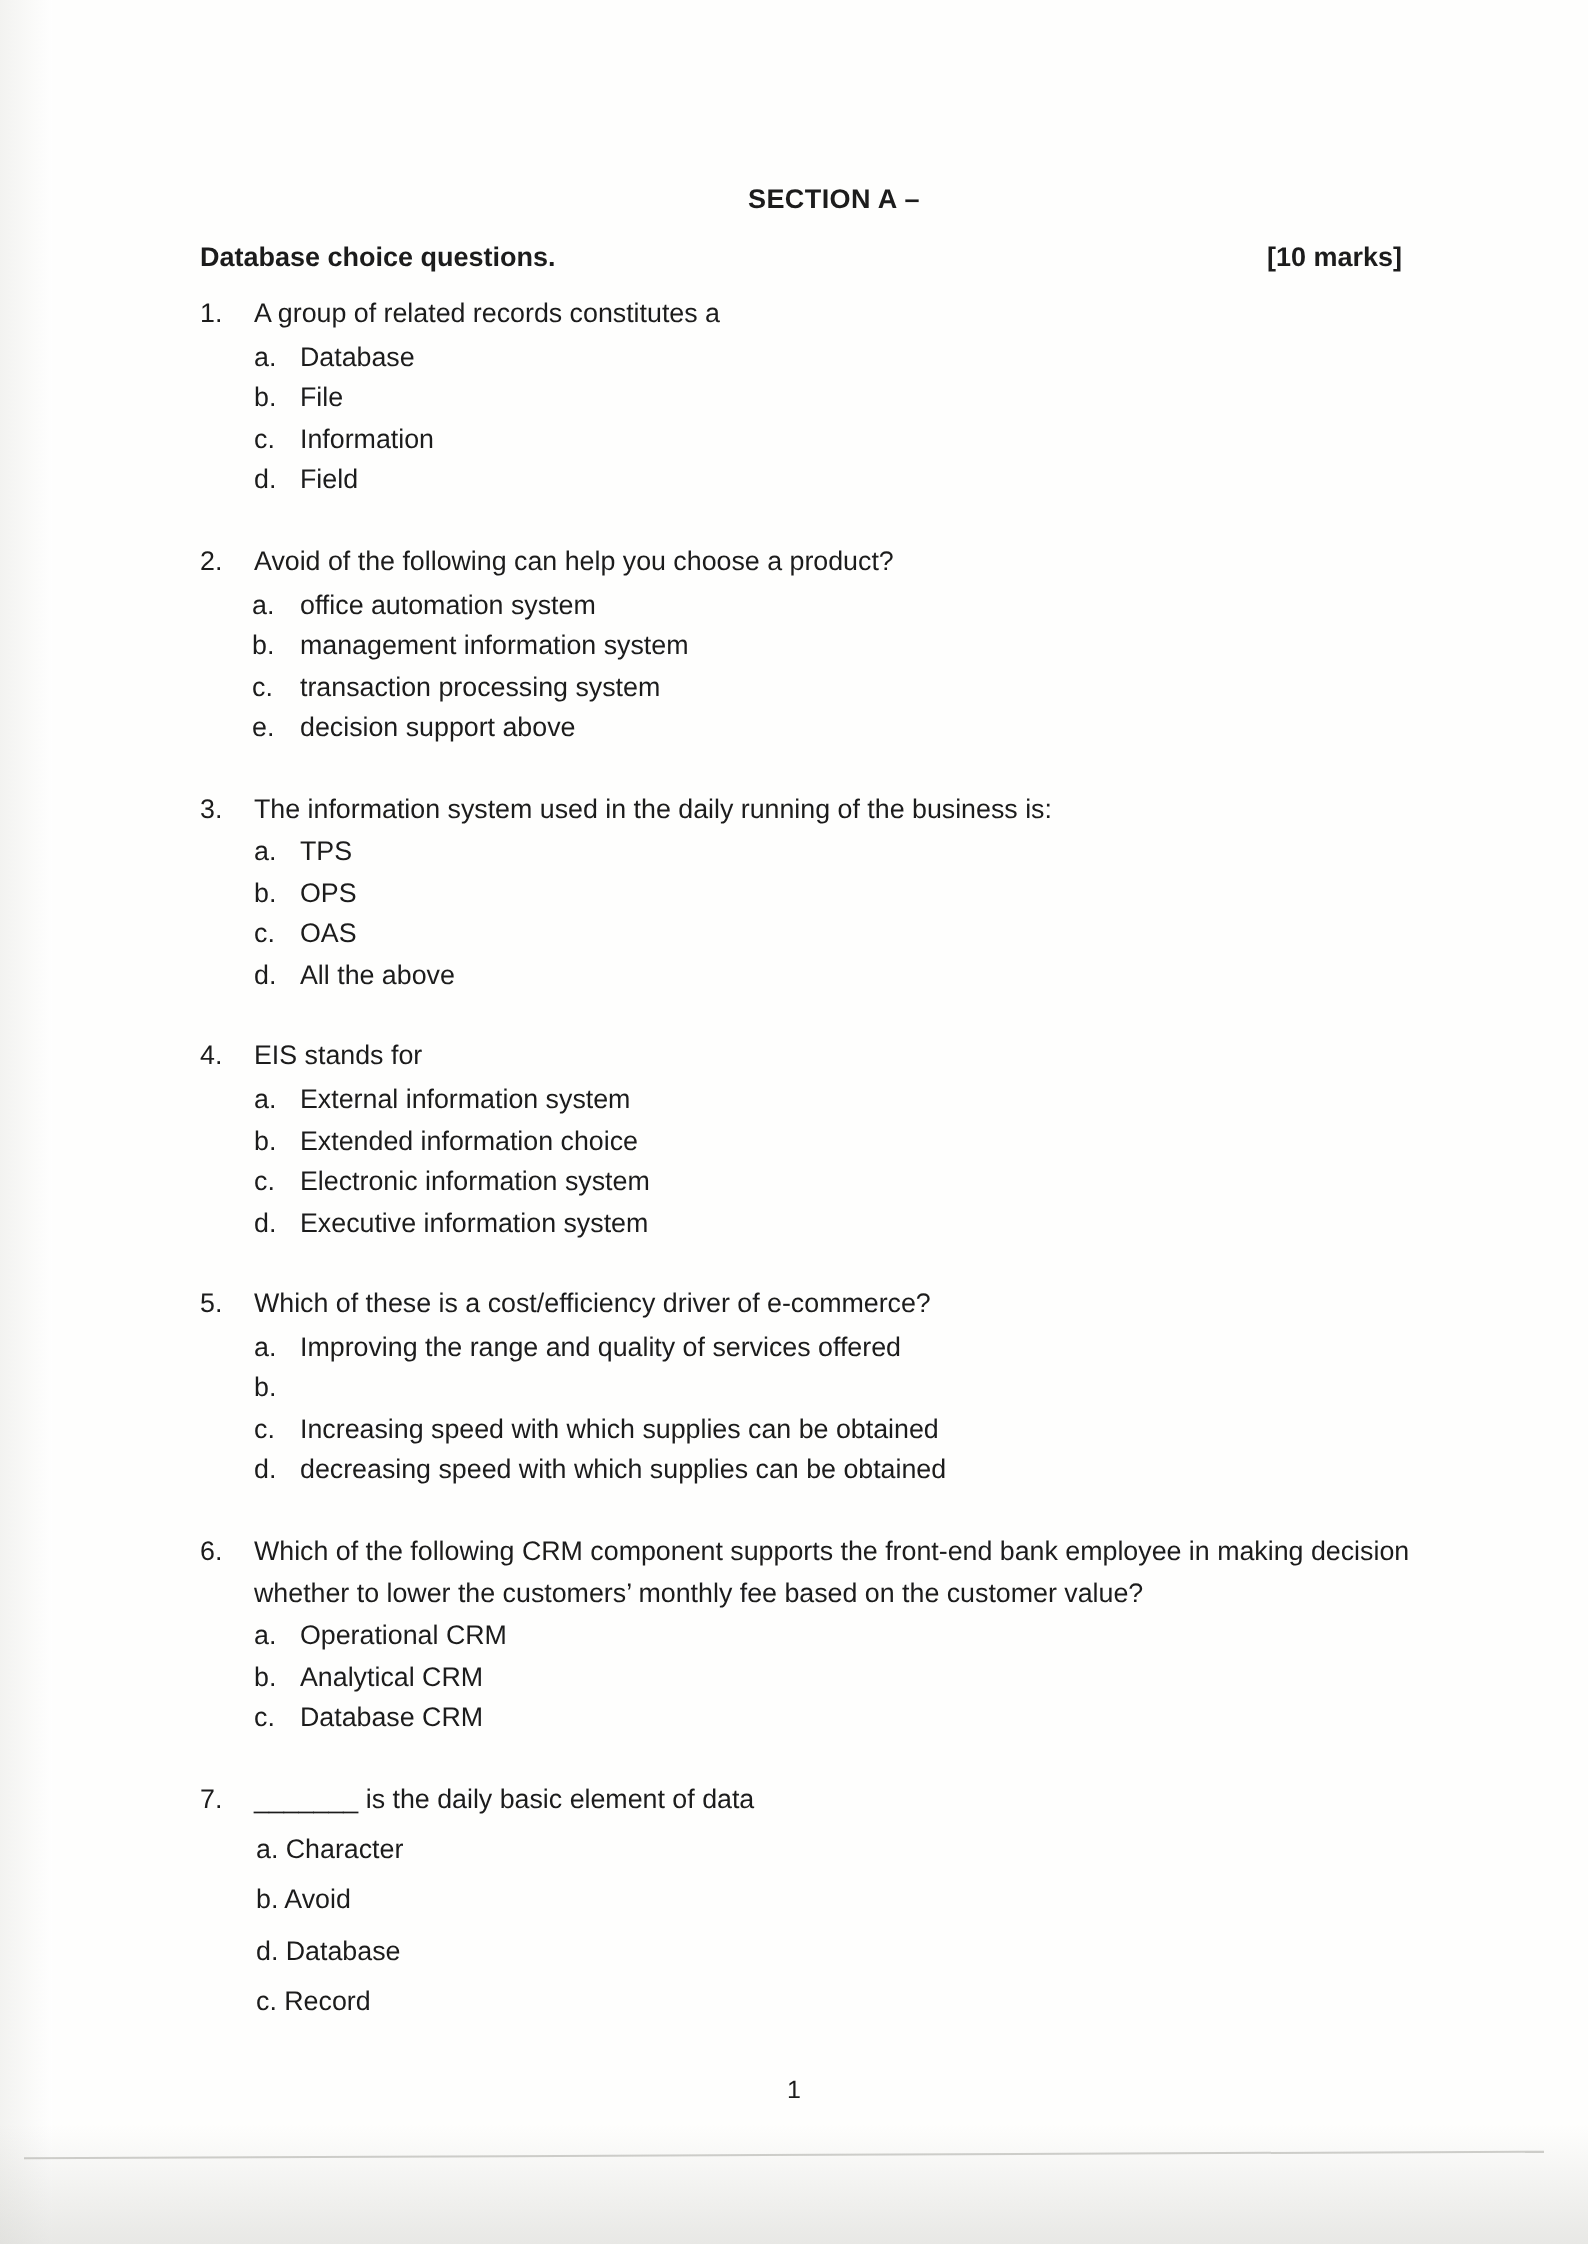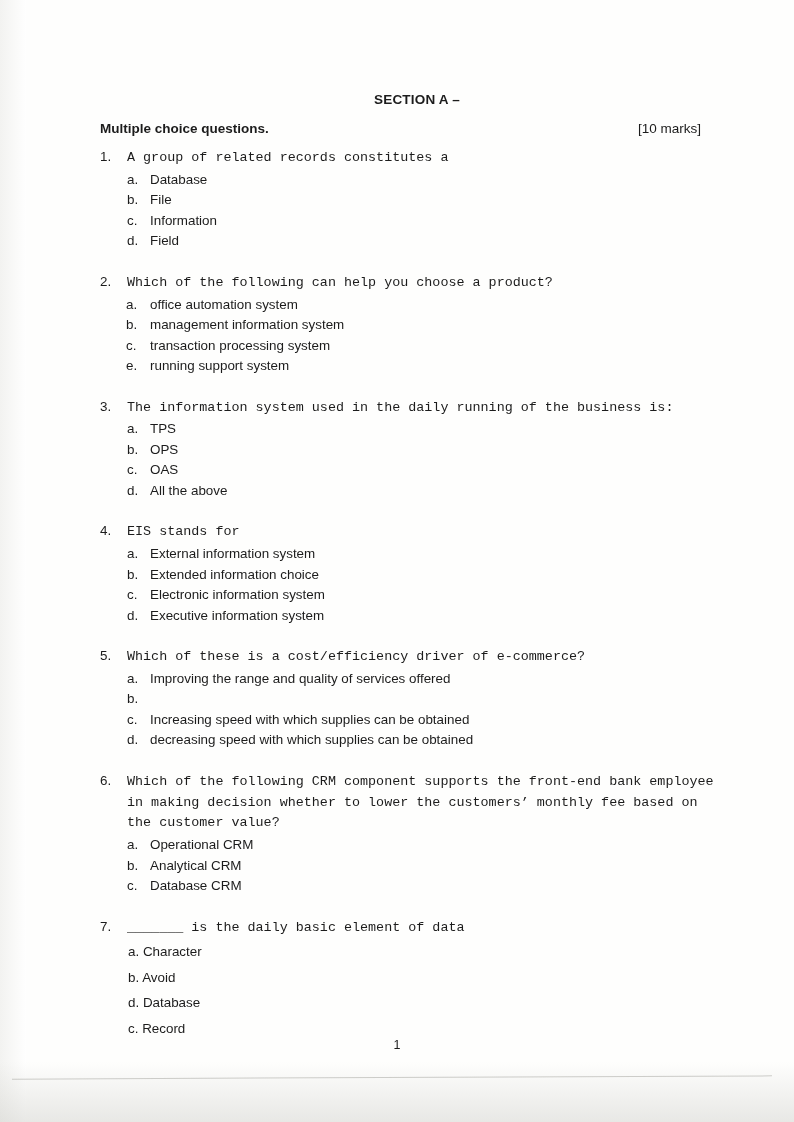--- a/index.html
+++ b/index.html
@@ -65,40 +65,39 @@
     justify-content: space-between;
     align-items: baseline;
     margin-bottom: 11px;
     width: 601px;
   }
   .subhead {
     font-weight: bold;
     font-size: 13.5px;
   }
   .marks {
-    font-weight: normal;
+    font-weight: bold;
     font-size: 13.5px;
   }
   .q {
     margin-bottom: 20px;
   }
   .q-line {
     display: flex;
     align-items: baseline;
     font-size: 13.4px;
     line-height: 1.55;
   }
   .q-num {
     width: 27px;
     flex: 0 0 27px;
     text-align: left;
   }
   .q-text {
     flex: 1 1 auto;
-    font-family: Liberation Mono, monospace;
   }
   .opts {
     margin-top: 1px;
   }
   .opt {
     display: flex;
     align-items: baseline;
     font-size: 13.4px;
     line-height: 1.53;
     padding-left: 27px;
@@ -131,21 +130,21 @@
 <div class="page">
   <div class="scan-edge-left"></div>
   <div class="scan-edge-bottom"></div>
   <div class="scan-line-bottom"></div>
 
   <div class="content">
 
     <div class="section-title">SECTION A –</div>
 
     <div class="subhead-row">
-      <div class="subhead">Multiple choice questions.</div>
+      <div class="subhead">Database choice questions.</div>
       <div class="marks">[10 marks]</div>
     </div>
 
     <div class="q">
       <div class="q-line">
         <span class="q-num">1.</span>
         <span class="q-text">A group of related records constitutes a</span>
       </div>
       <div class="opts">
         <div class="opt">
@@ -163,38 +162,38 @@
         <div class="opt">
           <span class="opt-label">d.</span>
           <span class="opt-text">Field</span>
         </div>
       </div>
     </div>
 
     <div class="q q2">
       <div class="q-line">
         <span class="q-num">2.</span>
-        <span class="q-text">Which of the following can help you choose a product?</span>
+        <span class="q-text">Avoid of the following can help you choose a product?</span>
       </div>
       <div class="opts">
         <div class="opt">
           <span class="opt-label">a.</span>
           <span class="opt-text">office automation system</span>
         </div>
         <div class="opt">
           <span class="opt-label">b.</span>
           <span class="opt-text">management information system</span>
         </div>
         <div class="opt">
           <span class="opt-label">c.</span>
           <span class="opt-text">transaction processing system</span>
         </div>
         <div class="opt">
           <span class="opt-label">e.</span>
-          <span class="opt-text">running support system</span>
+          <span class="opt-text">decision support above</span>
         </div>
       </div>
     </div>
 
     <div class="q">
       <div class="q-line">
         <span class="q-num">3.</span>
         <span class="q-text">The information system used in the daily running of the business is:</span>
       </div>
       <div class="opts">

